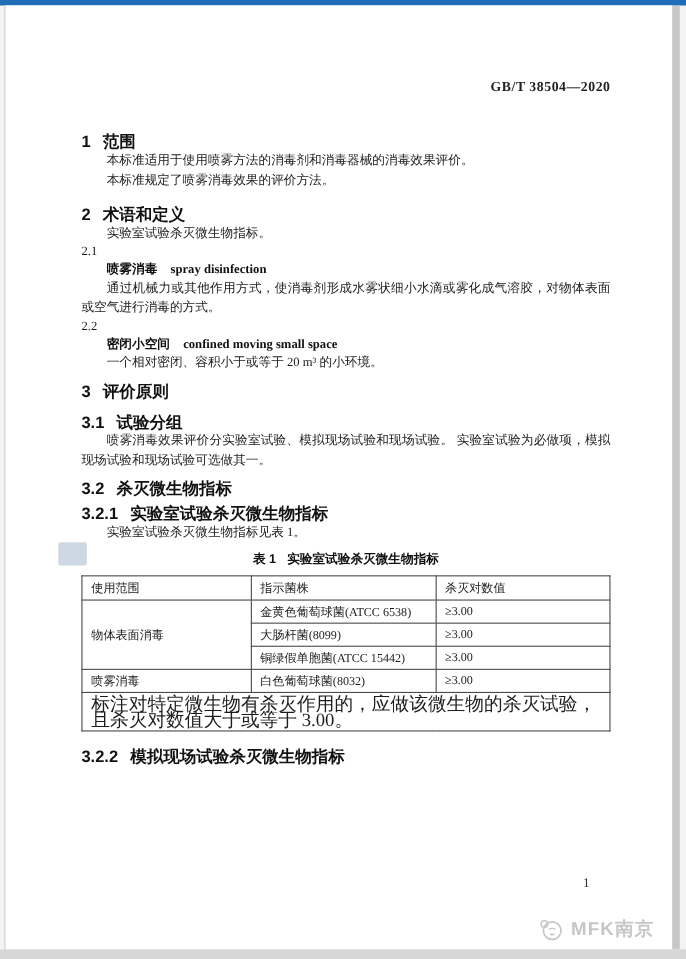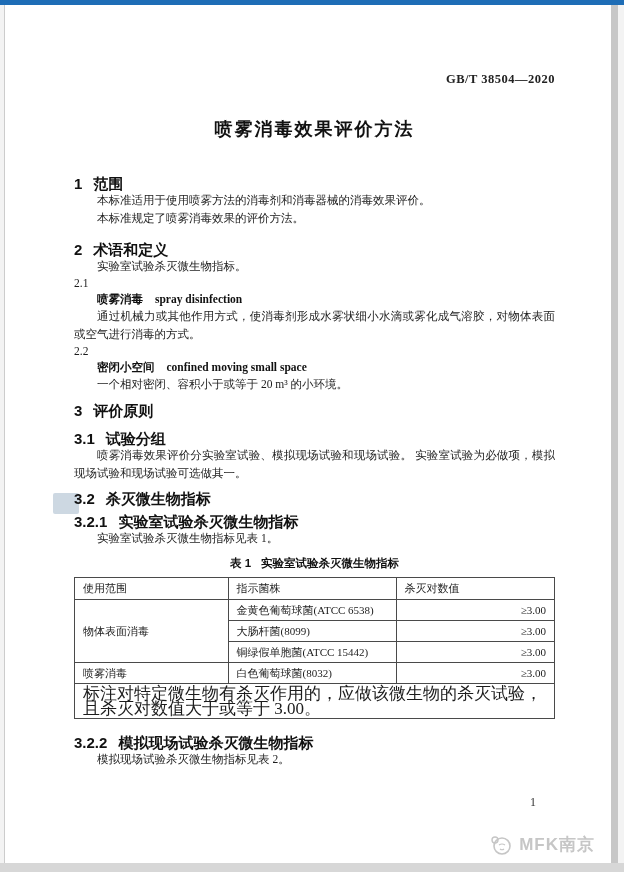--- a/index.html
+++ b/index.html
@@ -120,21 +120,21 @@
     font-weight:normal;
     color:#1c1c1c;
   }
   table.t1 th{
     text-align:left;
     height:17px;
   }
   table.t1 td{height:16px;}
   td.scope{padding-left:14px;width:32%;}
   td.strain{padding-left:10px;width:35%;}
-  td.value{padding-left:10px;width:33%;text-align:right;}
+  td.value{padding-left:10px;width:33%;}
   td.note{
     padding:4px 6px 4px 2em;
     font-size:17px;
     line-height:15px;
   }
   .page-num{
     position:absolute;
     left:525px;top:790px;
     font-size:12px;color:#333;
   }
@@ -164,21 +164,20 @@
 <div class="right-strip"></div>
 <div class="bottom-strip"></div>
 
 <div class="page">
   <div class="smudge"></div>
 
   <div class="content">
 
     <div class="doc-code">GB/T 38504—2020</div>
 
-    <div class="doc-title">喷雾消毒效果评价方法</div>
 
     <div class="h-sec m-s1">
       <span class="num">1</span><span class="ht">范围</span>
     </div>
     <p class="body indent m-p2">本标准适用于使用喷雾方法的消毒剂和消毒器械的消毒效果评价。</p>
     <p class="body indent m-p1">本标准规定了喷雾消毒效果的评价方法。</p>
 
     <div class="h-sec m-s2">
       <span class="num">2</span><span class="ht">术语和定义</span>
     </div>
@@ -247,21 +246,20 @@
         </tr>
         <tr>
           <td class="note" colspan="3">标注对特定微生物有杀灭作用的，应做该微生物的杀灭试验，且杀灭对数值大于或等于 3.00。</td>
         </tr>
       </tbody>
     </table>
 
     <div class="h-sec m-s322">
       <span class="num">3.2.2</span><span class="ht">模拟现场试验杀灭微生物指标</span>
     </div>
-    <p class="body indent m-p322">模拟现场试验杀灭微生物指标见表 2。</p>
 
   </div>
 
   <div class="page-num">1</div>
 
   <div class="watermark">
     <span>
       <svg width="24" height="24" viewBox="0 0 24 24" fill="none">
         <circle cx="13" cy="13" r="8" stroke="#c6c6c6" stroke-width="1.6"></circle>
         <circle cx="6" cy="7" r="3" stroke="#c6c6c6" stroke-width="1.4"></circle>

